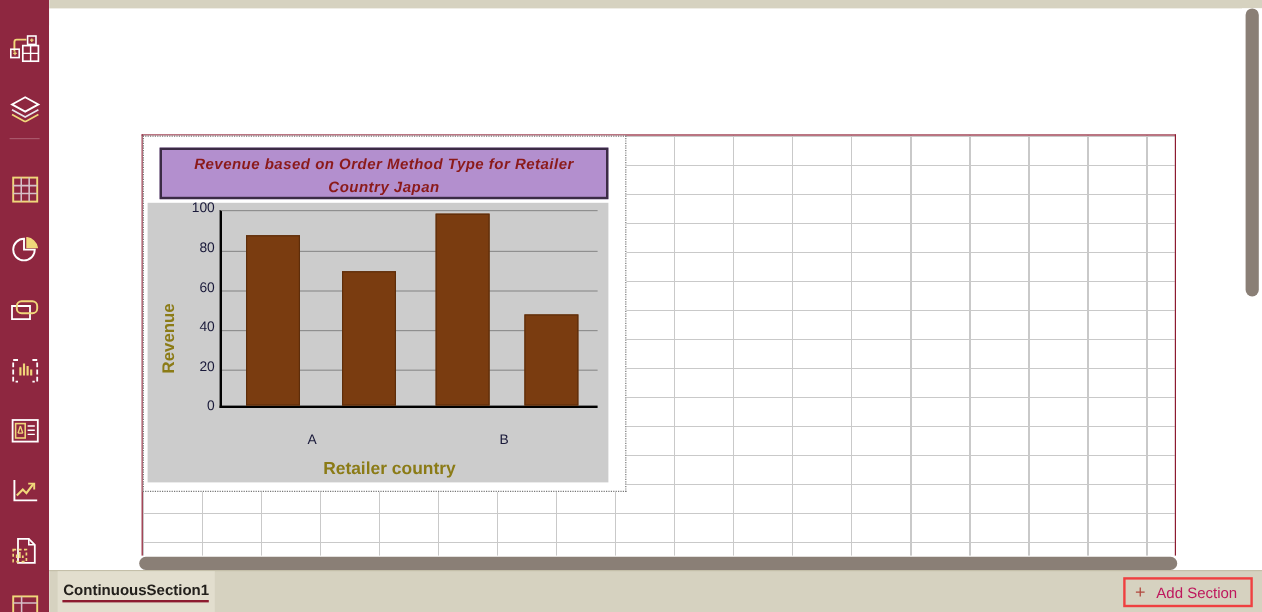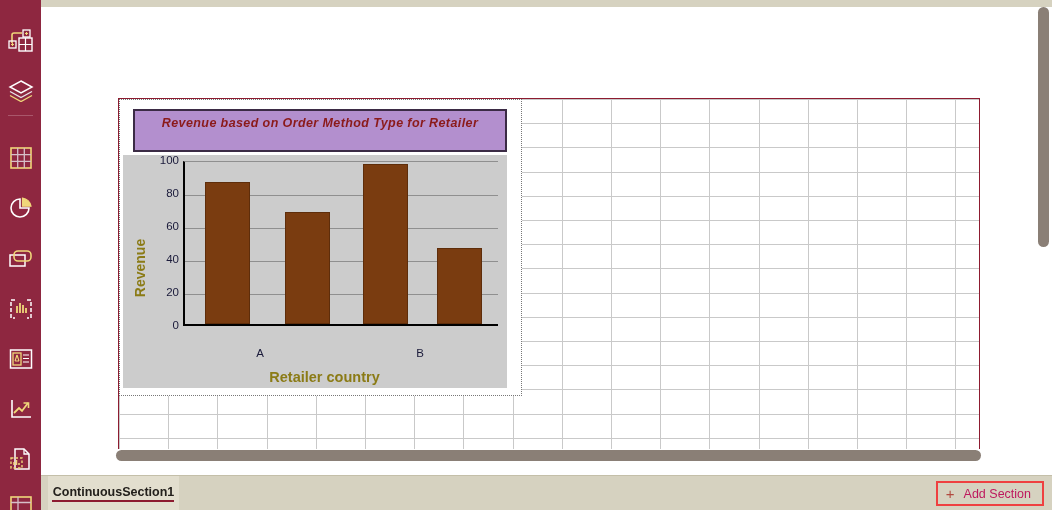--- a/index.html
+++ b/index.html
@@ -31,21 +31,21 @@
   #work {
     position: absolute; left: 41px; top: 0;
     width: 1011px; height: 510px;
     background: #ffffff;
   }
   #topstrip {
     position: absolute; left: 0; top: 0; width: 1011px; height: 7px;
     background: #d6d2c0;
   }
   #canvas-wrap {
-    position: absolute; left: 0; top: 7px;
+    position: absolute; left: 0; top: 21px;
     width: 994px; height: 455px;
     background: #ffffff;
     overflow: hidden;
     padding-left: 40px;
   }
 
   
   #band {
     position: absolute; left: 77px; top: 91px;
     width: 862px; height: 371px;
@@ -299,20 +299,21 @@
 
     <div id="canvas-wrap">
 
       <div id="band"></div>
 
       <div id="chart-box">
         <div id="chart-inner">
 
           <div id="chart-title">
             <div>Revenue based on Order Method Type for Retailer</div>
+            <div>Country Japan</div>
           </div>
 
           <div id="plot-area">
 
             <div id="ylabel">
               <span>Revenue</span>
             </div>
 
             <div id="ticks">
               <div class="tick" style="top:0px">100</div>

